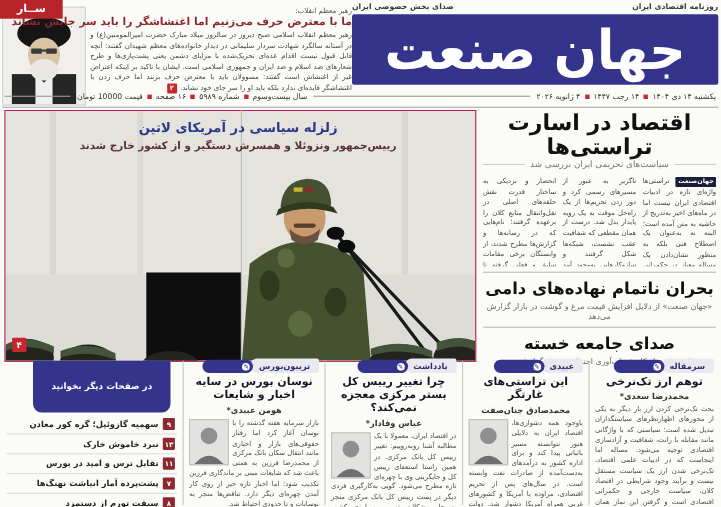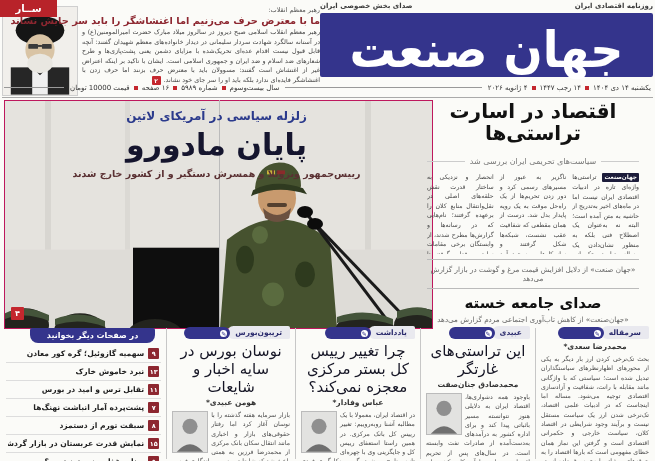--- a/index.html
+++ b/index.html
@@ -6,21 +6,21 @@
   html,body{width:655px;height:461px}
   body{
     position:relative;overflow:hidden;background:#fbfbf8;
     font-family:"DejaVu Sans",sans-serif;direction:rtl;color:#222;
   }
   .abs{position:absolute}
 
   
   .mast-top{top:2px;right:2px;left:320px;height:11px;display:flex;justify-content:space-between;direction:rtl}
   .mast-top span{font-size:7px;font-weight:bold;color:#3a3a3a}
-  .logo-box{top:13px;right:2px;width:333px;height:64px;background:#34348c;display:flex;align-items:flex-end;justify-content:center;border-radius:2px}
+  .logo-box{top:13px;right:2px;width:333px;height:64px;background:#34348c;display:flex;align-items:center;justify-content:center;border-radius:2px}
   .logo-box .logo{color:#fff;font-size:46px;font-weight:bold;letter-spacing:-2px;transform:scaleY(1.08);white-space:nowrap}
   .date-row{top:81px;right:4px;left:4px;height:13px;display:flex;align-items:center;gap:6px;direction:rtl}
   .date-row .txt{font-size:7px;color:#333;white-space:nowrap;display:flex;align-items:center;gap:4px}
   .date-row .sep{width:4px;height:4px;background:#c4272e;display:inline-block}
   .date-row .line{flex:1;height:1px;background:#999}
 
   
   .corner-banner{top:0;left:0;width:57px;height:17px;background:#b8232a;color:#fff;font-size:10px;font-weight:bold;display:flex;align-items:center;justify-content:center;z-index:5}
   .kh-photo{top:6px;left:2px;width:76px;height:90px;border:1px solid #cfcfcf;background:#f2f0ec;overflow:hidden}
   .leader{top:6px;left:82px;width:238px;height:88px}
@@ -37,48 +37,48 @@
   .photo svg{width:100%;height:100%;display:block}
   .photo-overlay{position:absolute;top:8px;left:10px;right:14px;text-align:center;z-index:3}
   .photo-overlay .kicker{font-size:12px;font-weight:bold;color:#2b3a8c;margin-bottom:4px}
   .photo-overlay .head{font-size:30px;font-weight:bold;color:#15152e;margin-bottom:6px}
   .photo-overlay .sub{font-size:9.5px;font-weight:bold;color:#5a3032}
   .photo-badge{position:absolute;left:6px;bottom:8px;width:13px;height:13px;font-size:8px;z-index:4}
 
   .v-rule-main{top:100px;left:219px;width:1px;height:229px;background:#bbb}
 
   
-  .rcol{top:100px;right:16px;width:212px;height:229px}
+  .rcol{top:100px;right:4px;width:212px;height:229px}
   .rcol .h1{font-size:20px;font-weight:bold;color:#111;text-align:center;line-height:1.1}
-  .rcol .sub1{font-size:8px;color:#777;text-align:center;margin-top:13px;display:flex;align-items:center;gap:5px}
+  .rcol .sub1{font-size:8px;color:#777;text-align:center;margin-top:1px;display:flex;align-items:center;gap:5px}
   .rcol .sub1::before,.rcol .sub1::after{content:"";flex:1;height:1px;background:#ccc}
   .cols3{display:flex;gap:6px;margin-top:6px;height:82px;overflow:hidden}
   .cols3 .c{flex:1;font-size:6.2px;line-height:1.55;color:#454545;text-align:justify}
   .chip{display:inline-block;background:#1c1c3a;color:#fff;font-size:5.8px;font-weight:bold;padding:0 2px;border-radius:1px}
   .rule{height:1px;background:#bbb;margin:5px 0}
   .rcol .h2{font-size:15px;font-weight:bold;color:#111;text-align:center}
   .rcol .sub2{font-size:7.2px;color:#666;text-align:center;margin-top:3px}
 
   
   .bottom{top:322px;right:0;left:0;height:139px;display:flex;direction:rtl;padding:0 3px}
   .vline{width:1px;background:#c7c7c7;margin:6px 2px 2px}
   .box{padding:2px 3px 0;overflow:hidden}
   .tabbar{display:flex;align-items:flex-end;direction:rtl;height:15px;margin-bottom:3px}
   .tabbar .lbl{background:#e9e9ef;color:#2c2c6e;font-size:7.5px;font-weight:bold;padding:2px 8px;border-radius:7px 2px 2px 7px;white-space:nowrap}
   .tabbar .pill{background:#34348c;height:12px;flex:1;max-width:46px;border-radius:7px;margin-right:-3px;display:flex;align-items:center}
   .tabbar .dot{width:11px;height:11px;border-radius:50%;background:#fff;border:2px solid #34348c;margin-right:1px;display:flex;align-items:center;justify-content:center;font-size:6px;color:#34348c}
-  .box .bh{font-size:15px;font-weight:normal;color:#151525;text-align:center;line-height:1.2}
+  .box .bh{font-size:10px;font-weight:bold;color:#151525;text-align:center;line-height:1.2}
   .box .by{font-size:7.5px;font-weight:bold;color:#333;text-align:center;margin:2px 0 3px}
   .box .bt{font-size:6.2px;line-height:1.5;color:#4a4a4a;text-align:justify}
   .face{float:left;width:36px;height:42px;border:1px solid #bbb;background:#e4e4e2;margin:1px 3px 2px 0}
   .face svg{width:100%;height:100%;display:block}
 
   
   .rm{width:164px}
-  .rm-head{background:#34348c;color:#fff;font-size:8px;font-weight:bold;text-align:center;border-radius:2px 2px 8px 8px;padding:3px 0;margin:4px 6px 2px 24px}
+  .rm-head{background:#34348c;color:#fff;font-size:8px;font-weight:bold;text-align:center;border-radius:2px 2px 8px 8px;padding:19px 0;margin:4px 6px 2px 24px}
   .rm-item{display:flex;align-items:center;gap:4px;direction:rtl;padding:3px 2px;border-bottom:1px solid #ddd}
   .rm-item:last-child{border-bottom:none}
   .rm-item .pg{width:11px;height:11px;font-size:6.5px;background:#8d2730;flex:0 0 auto}
   .rm-item .tx{font-size:7.6px;font-weight:bold;color:#222;white-space:nowrap;overflow:hidden}
 </style>
 </head>
 <body>
 
 <div class="abs corner-banner">ســار</div>
 
@@ -167,56 +167,57 @@
       <ellipse cx="360" cy="232" rx="30" ry="18"></ellipse>
       <ellipse cx="415" cy="226" rx="26" ry="17"></ellipse>
       <path d="M0 214 Q20 204 44 216 L44 222 Q20 212 0 220 Z" fill="#44543a"></path>
       <path d="M50 220 Q75 210 100 222 L100 228 Q75 218 50 226 Z" fill="#44543a"></path>
       <path d="M332 218 Q360 208 388 220 L388 226 Q360 216 332 224 Z" fill="#44543a"></path>
       <path d="M392 212 Q415 204 427 212 L427 220 Q415 212 392 220 Z" fill="#44543a"></path>
     </g>
   </svg>
   <div class="photo-overlay">
     <div class="kicker">زلزله سیاسی در آمریکای لاتین</div>
-    <div class="head">پایان مادورو</div>
     <div class="sub">رییس‌جمهور ونزوئلا و همسرش دستگیر و از کشور خارج شدند</div>
   </div>
   <span class="badge photo-badge">۴</span>
 </div>
 
 <div class="abs v-rule-main"></div>
 
 <div class="abs rcol">
   <div class="h1">اقتصاد در اسارت تراستی‌ها</div>
   <div class="sub1">
     <span>سیاست‌های تحریمی ایران بررسی شد</span>
   </div>
   <div class="cols3">
     <div class="c"><span class="chip">جهان‌صنعت</span>
       <span>تراستی‌ها واژه‌ای تازه در ادبیات اقتصادی ایران نیست اما در ماه‌های اخیر به‌تدریج از حاشیه به متن آمده است؛ البته نه به‌عنوان یک اصطلاح فنی بلکه به منظور نشان‌دادن یک مساله معیار در حکمرانی اقتصادی کشور. ریشه شکل‌گیری تراستی‌ها را باید در سال‌هایی جست‌وجو کرد که سیاست تحریمی، اقتصاد ایران را</span></div>
     <div class="c"><span>ناگزیر به عبور از مسیرهای رسمی کرد و دور زدن تحریم‌ها از یک راه‌حل موقت به یک رویه پایدار بدل شد. درست از همان مقطعی که شفافیت عقب نشست، شبکه‌ها شکل گرفتند و سازوکارهایی به‌وجود آمد که خارج از نظارت متعارف مسوولیت‌پذیری و پاسخگویی عمل می‌کردند. در این بستر قرارها و گروه‌هایی پدیدار شدند که به‌واسطه</span></div>
     <div class="c"><span>انحصار و نزدیکی به ساختار قدرت نقش حلقه‌های اصلی در نقل‌وانتقال منابع کلان را برعهده گرفتند؛ نام‌هایی که در رسانه‌ها و گزارش‌ها مطرح شدند، از وابستگان برخی مقامات سابق و فعلی گرفته تا چهره‌هایی که پیش‌تر نیز در پرونده‌های اقتصادی شناخته شده بودند؛ نه به‌عنوان اتهام بلکه به‌عنوان نشانه‌ای از یک واقعیت تکرارشونده.</span>
       </div>
   </div>
   <div class="rule"></div>
+  <div class="h2">بحران ناتمام نهاده‌های دامی</div>
   <div class="sub2">«جهان صنعت» از دلایل افزایش قیمت مرغ و گوشت در بازار گزارش می‌دهد</div>
   <div class="rule"></div>
   <div class="h2">صدای جامعه خسته</div>
   <div class="sub2">«جهان‌صنعت» از کاهش تاب‌آوری اجتماعی مردم گزارش می‌دهد</div>
 </div>
 
 <div class="abs bottom">
 
   <div class="box" style="width:116px">
     <div class="tabbar">
       <span class="lbl">سرمقاله</span>
       <span class="pill">
           <span class="dot">✎</span>
         </span>
     </div>
+    <div class="bh">توهم ارز تک‌نرخی</div>
     <div class="by">محمدرضا سعدی*</div>
     <div class="bt">بحث تک‌نرخی کردن ارز بار دیگر به یکی از محورهای اظهارنظرهای سیاستگذاران تبدیل شده است؛ سیاستی که با واژگانی مانند مقابله با رانت، شفافیت و آزادسازی اقتصادی توجیه می‌شود. مساله اما اینجاست که در ادبیات علمی اقتصاد، تک‌نرخی شدن ارز یک سیاست مستقل نیست و برآیند وجود شرایطی در اقتصاد کلان، سیاست خارجی و حکمرانی اقتصادی است و گرفتن این نماز همان خطای مفهومی است که بارها اقتصاد را به جرقه‌های بی‌ثباتی ارزی سوق داده است. مرور تجربه اقتصاد ایران پس از انقلاب نشان می‌دهد تک‌نرخی شدن ارز تنها در مقاطع کوتاه و استثنایی امکان‌پذیر بوده است.</div>
   </div>
   <div class="vline"></div>
 
   <div class="box" style="width:112px">
     <div class="tabbar">
       <span class="lbl">عبیدی</span>
       <span class="pill">
           <span class="dot">✎</span>

